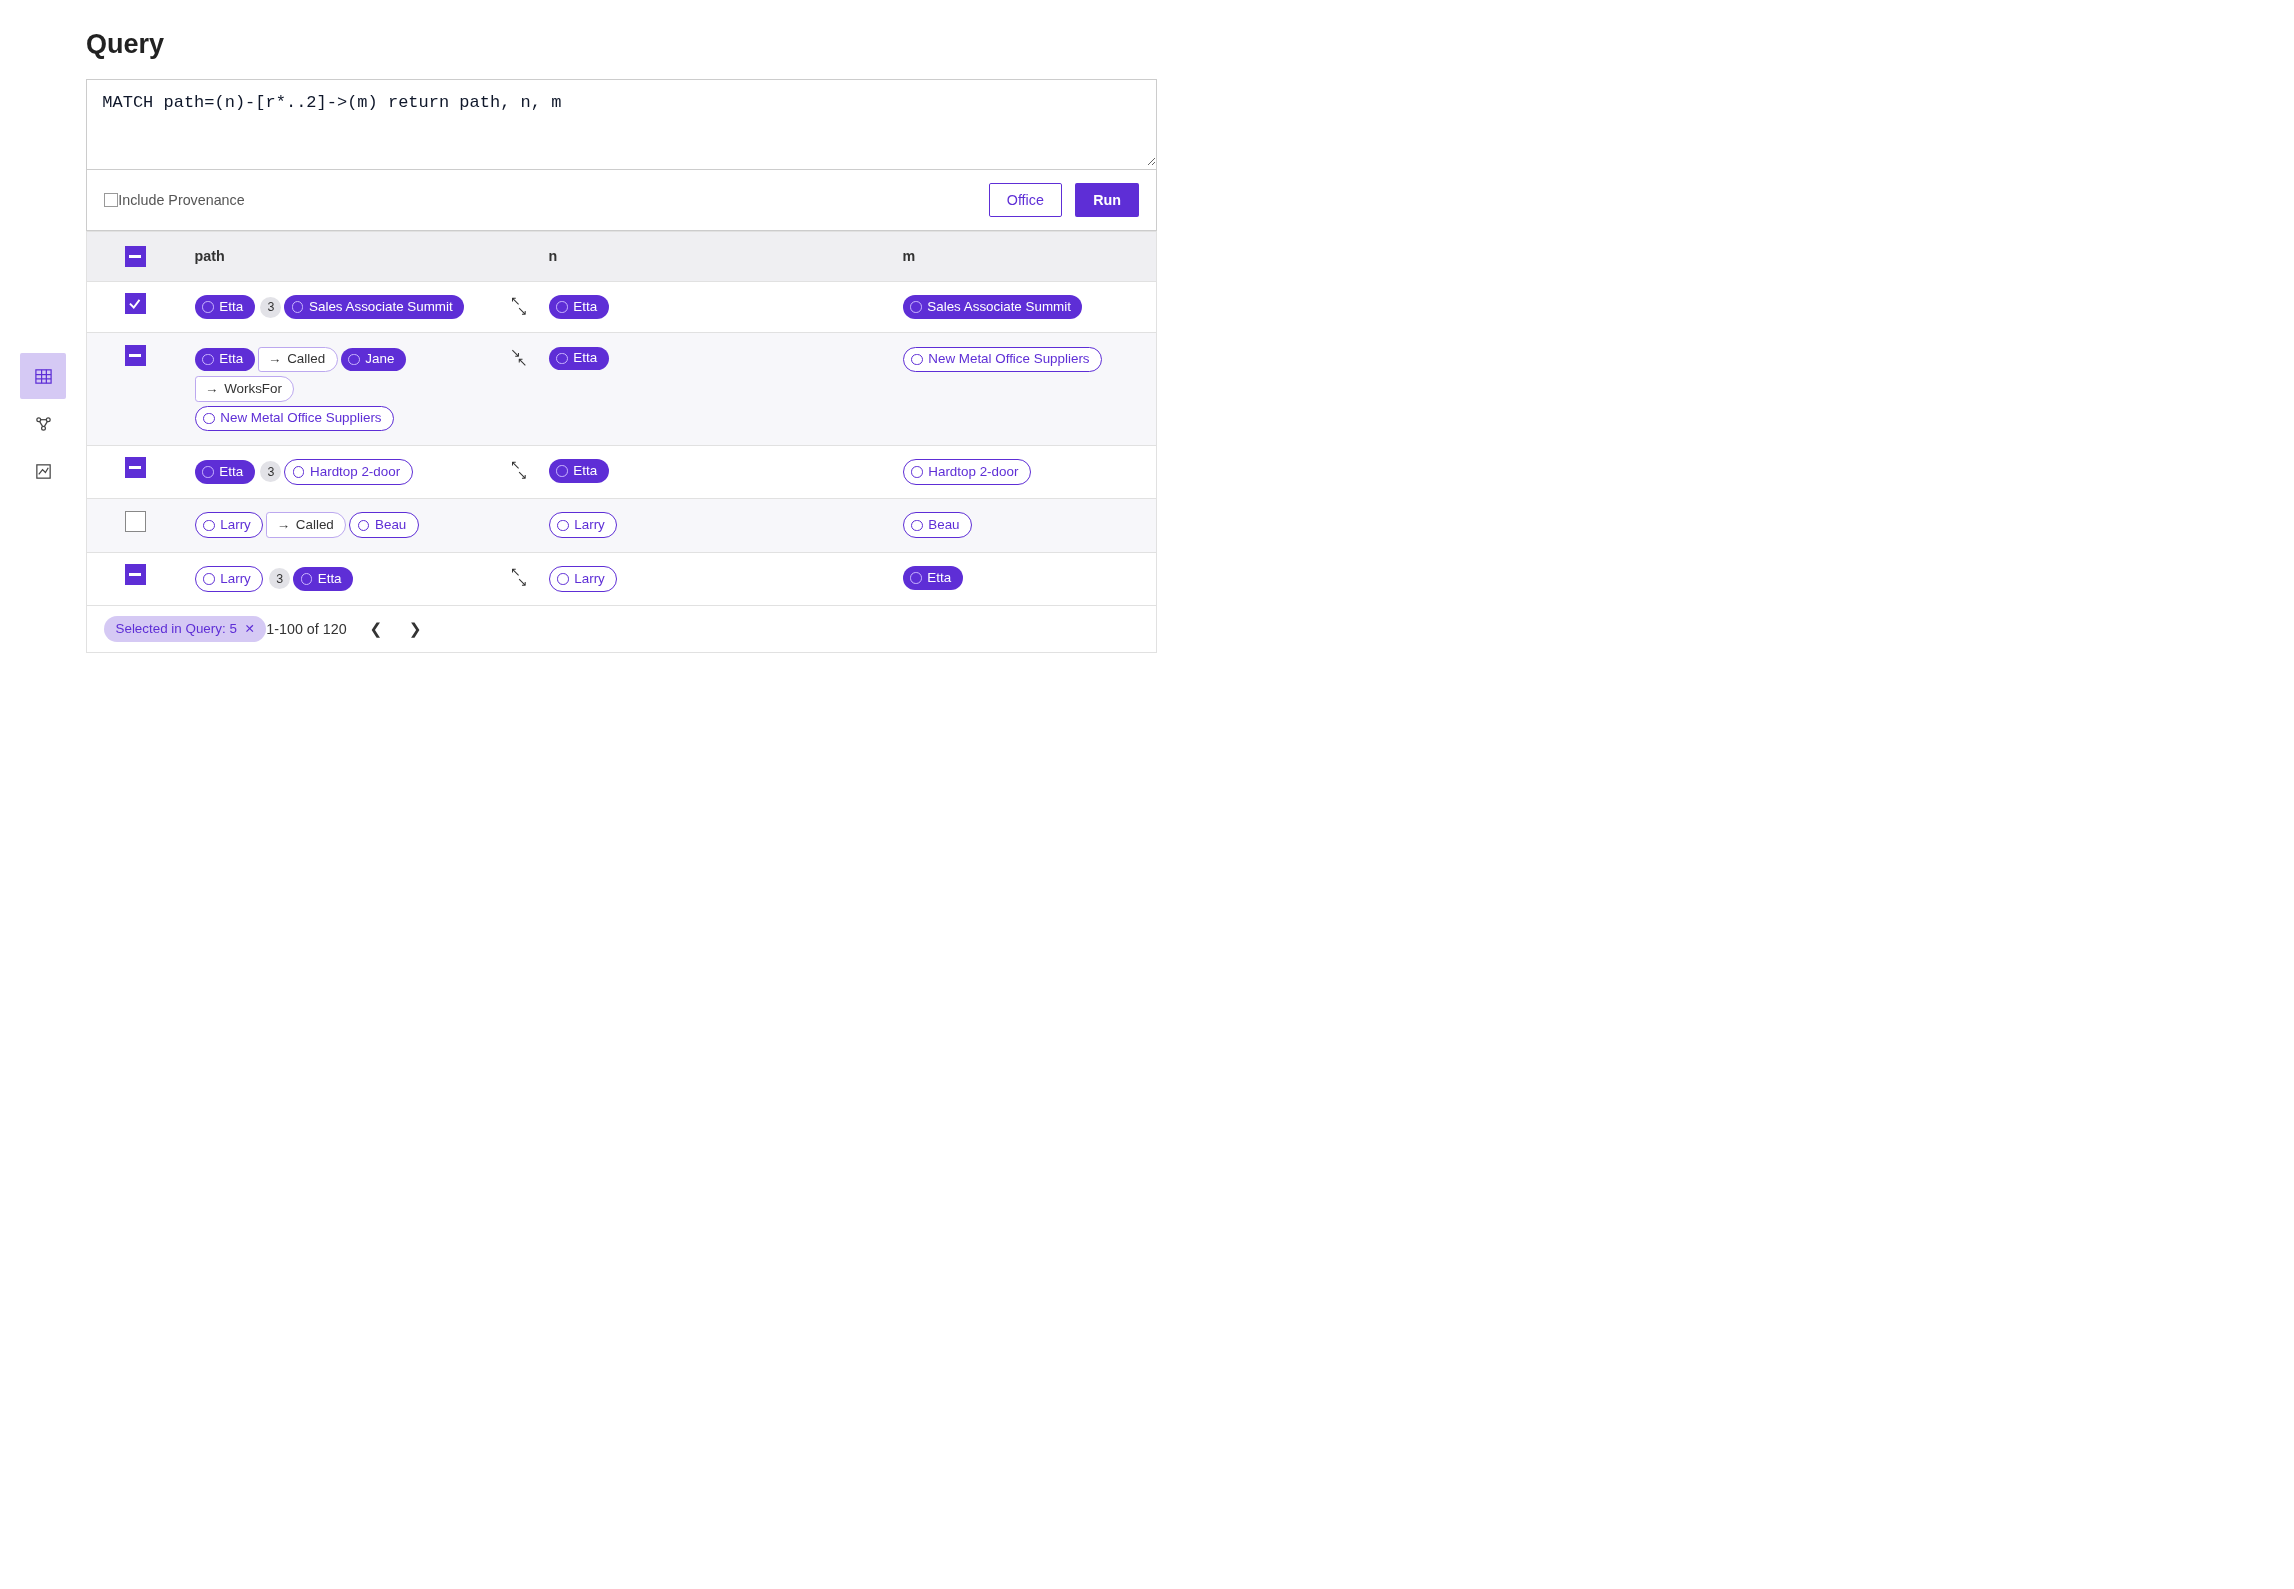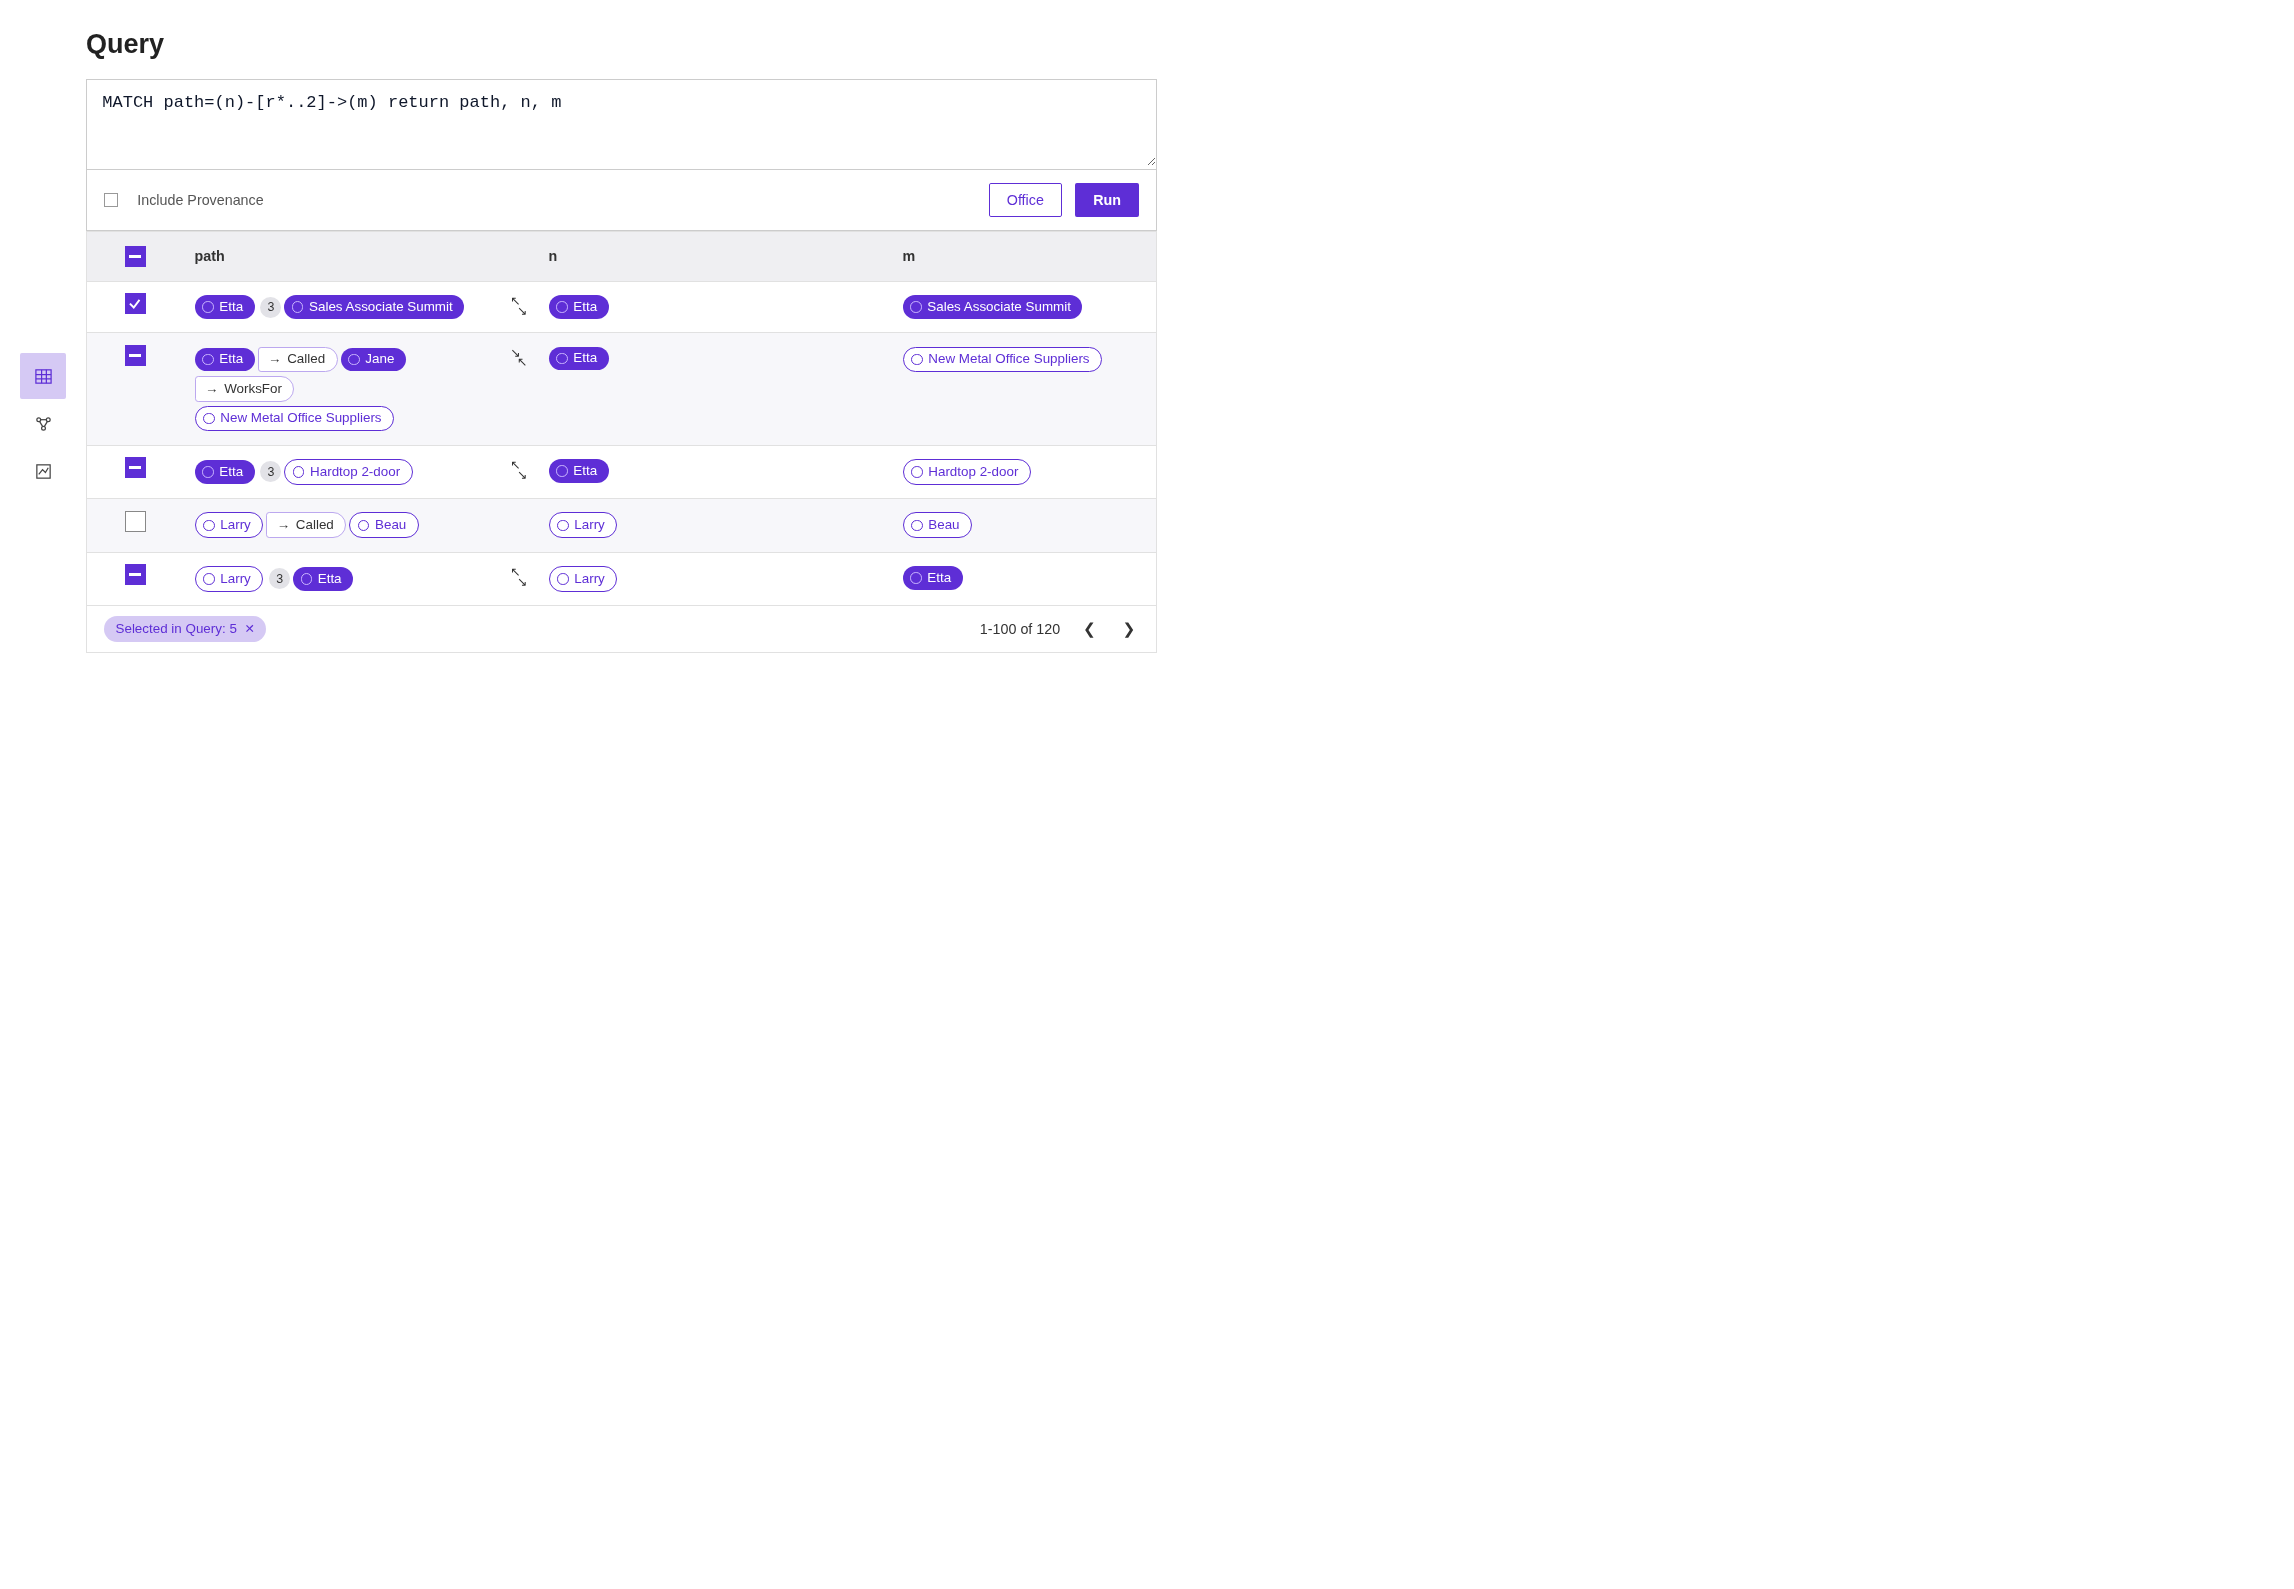--- a/index.html
+++ b/index.html
@@ -48,21 +48,21 @@
   .query-box { margin-top: 19px; border: 1px solid var(--border); }
   .query-input {
     width: 100%; border: none; resize: vertical; padding: 13.4px 15.3px;
     font-family: Consolas, "Courier New", monospace; font-size: 17px; color: #0f172a;
     min-height: 86px; box-sizing: border-box;
   }
   .query-toolbar {
     border-top: 1px solid var(--border);
     padding: 13.4px 17px; display: flex; justify-content: space-between; align-items: center;
   }
-  .checkbox-wrap { display: inline-flex; align-items: center; gap: 19px; cursor: pointer; font-size: 14.3px; color: var(--text-muted); }
+  .checkbox-wrap { display: inline-flex; align-items: center; gap: 0; cursor: pointer; font-size: 14.3px; color: var(--text-muted); }
   .checkbox-square {
     width: 14.3px; height: 14.3px; border: 1px solid #999; display: inline-block;
   }
   .btn {
     padding: 7.6px 17px; font-size: 14.3px; border-radius: 1.9px; cursor: pointer;
     border: 1px solid transparent;
   }
   .btn-clear { background: var(--white); color: var(--accent); border-color: var(--accent); margin-right: 9.6px; }
   .btn-run   { background: var(--accent-bg); color: var(--white); font-weight: 600; }
 
@@ -143,21 +143,21 @@
     border-radius: 50%; font-size: 12.4px; color: #333; margin: 1.9px 2.9px;
   }
   .row-alt td { background: var(--row-alt-bg); }
   .path-cell { position: relative; padding-right: 34px !important; }
   .expand-glyph {
     position: absolute; right: 9.6px; top: 15.3px;
     font-size: 12.4px; color: #333; cursor: pointer; line-height: 0.8;
   }
 
   .footer-bar {
-    display: flex; justify-content: space-between; align-items: center;
+    display: flex; justify-content: flex-start; align-items: center;
     padding: 9.6px 17px;
   }
   .selected-chip {
     display: inline-flex; align-items: center; gap: 7.6px;
     background: var(--accent-light); color: var(--accent);
     padding: 5.7px 11.5px; border-radius: 17px; font-size: 13.4px;
     font-weight: 500; cursor: default;
   }
   .selected-chip .close { cursor: pointer; font-size: 12.4px; }
   .pager { display: inline-flex; align-items: center; gap: 19px; font-size: 14.3px; color: #333; }

